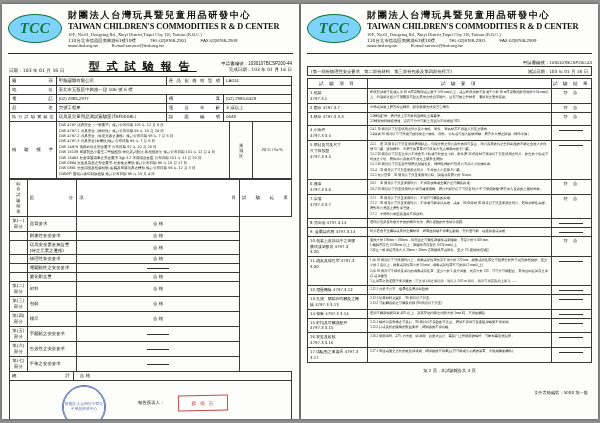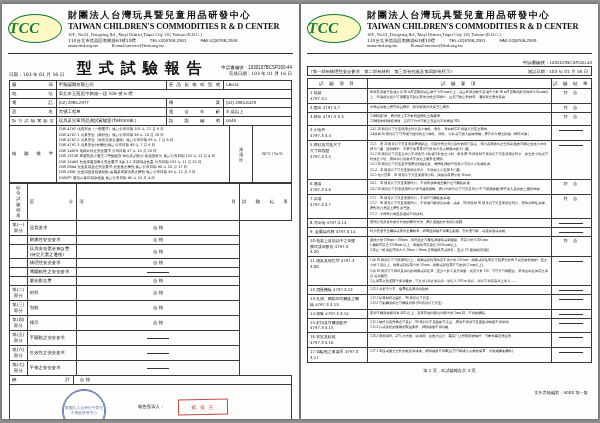--- a/index.html
+++ b/index.html
@@ -6,41 +6,41 @@
   html,body{margin:0;padding:0;background:#8a8a8a;}
   body{width:600px;height:423px;overflow:hidden;
        font-family:"Liberation Sans","DejaVu Sans",sans-serif;}
   .sheet-wrap{display:flex;width:600px;height:423px;background:#909090;}
   .page{position:relative;background:#fdfdfb;width:297px;height:415px;margin:4px 1px 4px 1px;
         box-shadow:0 0 3px rgba(0,0,0,.45);overflow:hidden;}
   .page.left{margin-left:2px;}
   
   .letterhead{display:flex;align-items:center;padding:5px 6px 3px 6px;gap:6px;}
   .tcc-logo{width:52px;height:27px;border:1.6px solid #0f7a3d;border-radius:50%;
-            display:flex;align-items:center;flex:0 0 auto;
-            background:#fef9c3;}
+            display:flex;align-items:center;justify-content:center;flex:0 0 auto;
+            background:#7dd3fc;}
   .tcc-logo span{font-family:"Liberation Serif","DejaVu Serif",serif;font-weight:bold;
                  font-size:15px;color:#0f7a3d;letter-spacing:.5px;font-style:italic;}
   .lh-text{flex:1;min-width:0;}
   .lh-cn{font-family:"DejaVu Sans",sans-serif;font-size:9.2px;font-weight:bold;color:#111;
          letter-spacing:1.6px;white-space:nowrap;}
   .lh-en{font-family:"Liberation Serif","DejaVu Serif",serif;font-size:8.4px;font-weight:bold;
          color:#111;letter-spacing:-.1px;white-space:nowrap;}
   .lh-addr{font-family:"Liberation Serif","DejaVu Serif",serif;font-size:4.4px;color:#222;
            white-space:nowrap;margin-top:1px;}
   .lh-row{display:flex;gap:14px;font-size:4.4px;color:#222;margin-top:.5px;}
   .rule{height:1px;background:#2b2b2b;margin:2px 6px 0 6px;}
   
   .cjk{font-family:"DejaVu Sans",sans-serif;}
   
   .lp-body{padding:2px 7px 0 7px;}
   .title-line{display:flex;align-items:flex-end;justify-content:space-between;margin-top:3px;}
   .rpt-date{font-size:4.6px;color:#1a1a1a;white-space:nowrap;padding-bottom:1px;}
-  .rpt-title{font-size:15px;font-weight:bold;letter-spacing:7px;color:#111;
-             font-family:"DejaVu Sans",sans-serif;}
+  .rpt-title{font-size:11px;font-weight:bold;letter-spacing:7px;color:#111;
+             font-family:"DejaVu Sans",sans-serif;text-decoration:underline;}
   .rpt-no{font-size:4.5px;color:#1a1a1a;text-align:right;line-height:1.5;white-space:nowrap;}
   table.grid{border-collapse:collapse;width:100%;table-layout:fixed;margin-top:2px;}
   table.grid td{border:.6px solid #3a3a3a;padding:1px 2px;font-size:4.4px;color:#1a1a1a;
                 vertical-align:middle;line-height:1.35;}
   td.lbl{text-align:justify;text-align-last:justify;font-size:4.6px;letter-spacing:1px;
          background:#fff;white-space:nowrap;}
   td.ctr{text-align:center;}
   .std-cell{font-size:3.5px;line-height:1.55;color:#1a1a1a;
             font-family:"Liberation Serif","DejaVu Serif",serif;}
   .std-cell div{white-space:nowrap;overflow:hidden;text-overflow:clip;}

